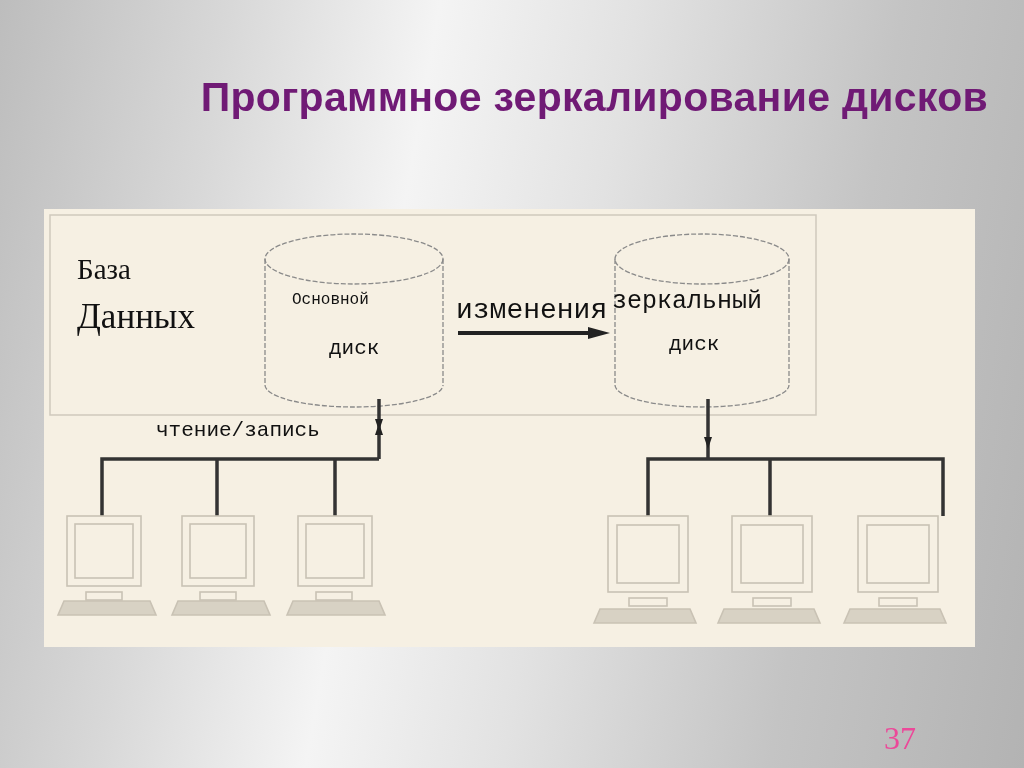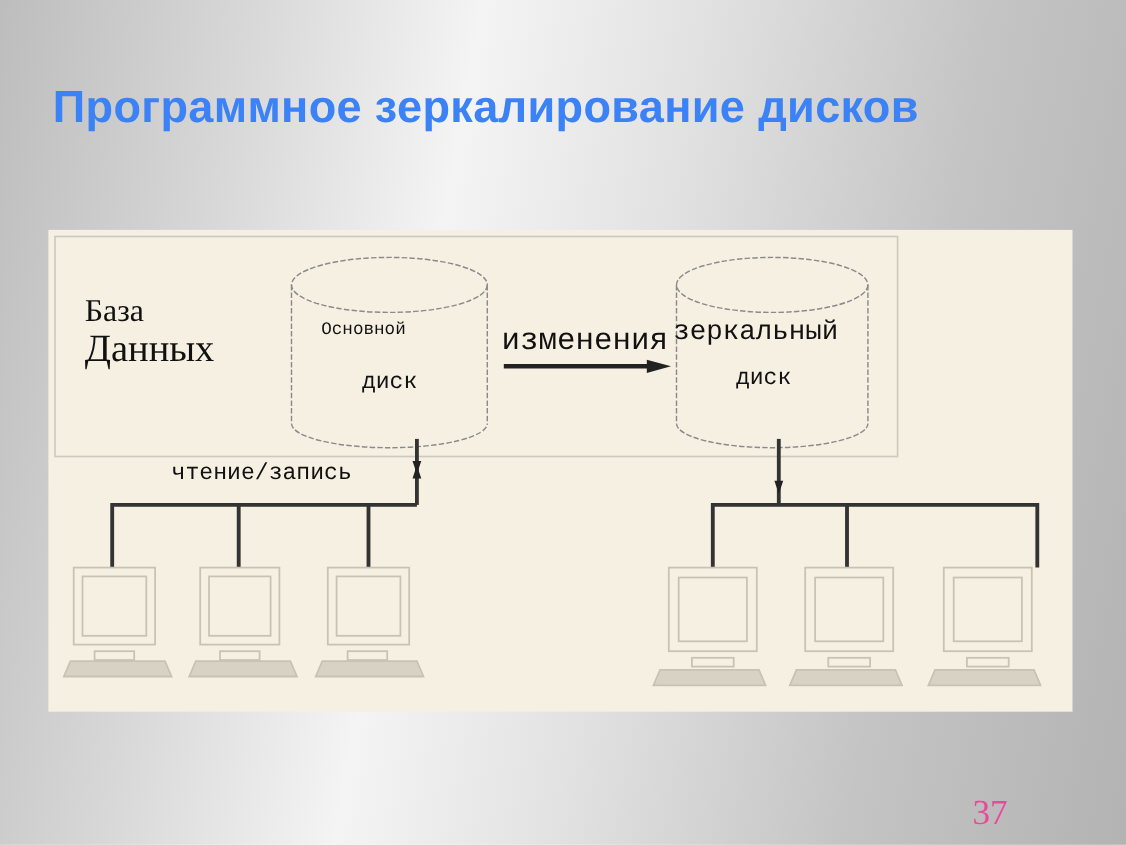--- a/index.html
+++ b/index.html
@@ -4,22 +4,23 @@
   <style>
     html, body { margin: 0; padding: 0; }
     body {
       width: 1024px; height: 768px; overflow: hidden; position: relative;
       background: linear-gradient(100deg, #bdbdbd 0%, #d8d8d8 20%, #f4f4f4 38%, #e2e2e2 55%, #c4c4c4 78%, #b3b3b3 100%);
       font-family: "Liberation Sans", sans-serif;
     }
     .slide-title {
       position: absolute; left: 48px; top: 74px; width: 940px;
       font-family: "Liberation Sans", sans-serif; font-weight: bold;
-      font-size: 41px; color: #3b82f6; letter-spacing: 0.3px;
+      font-size: 41px; color: #701a75; letter-spacing: 0.3px;
       white-space: nowrap;
+      text-align: right;
     }
     .diagram {
       position: absolute; left: 44px; top: 209px; width: 931px; height: 438px;
       background: #f6f0e3;
     }
     .diagram svg { position: absolute; left: 0; top: 0; }
     .lbl {
       position: absolute; font-family: "Liberation Mono", monospace;
       color: #111; white-space: nowrap;
     }
@@ -113,21 +114,21 @@
 
       <g>
         <rect x="814" y="307" width="80" height="76"></rect>
           <rect x="823" y="316" width="62" height="58"></rect>
         <rect x="835" y="389" width="38" height="8"></rect>
         <path d="M800 414 L806 400 L896 400 L902 414 Z" fill="#d8d2c4"></path>
       </g>
     </g>
   </svg>
 
-  <div class="lbl lbl-serif" style="left:33px; top:44px; font-size:29px;margin-top:14px;">База</div>
+  <div class="lbl lbl-serif" style="left:33px; top:44px; font-size:29px;">База</div>
   <div class="lbl lbl-serif" style="left:33px; top:88px; font-size:35px;">Данных</div>
 
   <div class="lbl" style="left:248px; top:82px; font-size:16px;">Основной</div>
   <div class="lbl" style="left:285px; top:128px; font-size:21px;">диск</div>
 
   <div class="lbl" style="left:412px; top:86px; font-size:28px;">изменения</div>
 
   <div class="lbl" style="left:568px; top:78px; font-size:25px;">зеркальный</div>
   <div class="lbl" style="left:625px; top:124px; font-size:21px;">диск</div>
 

